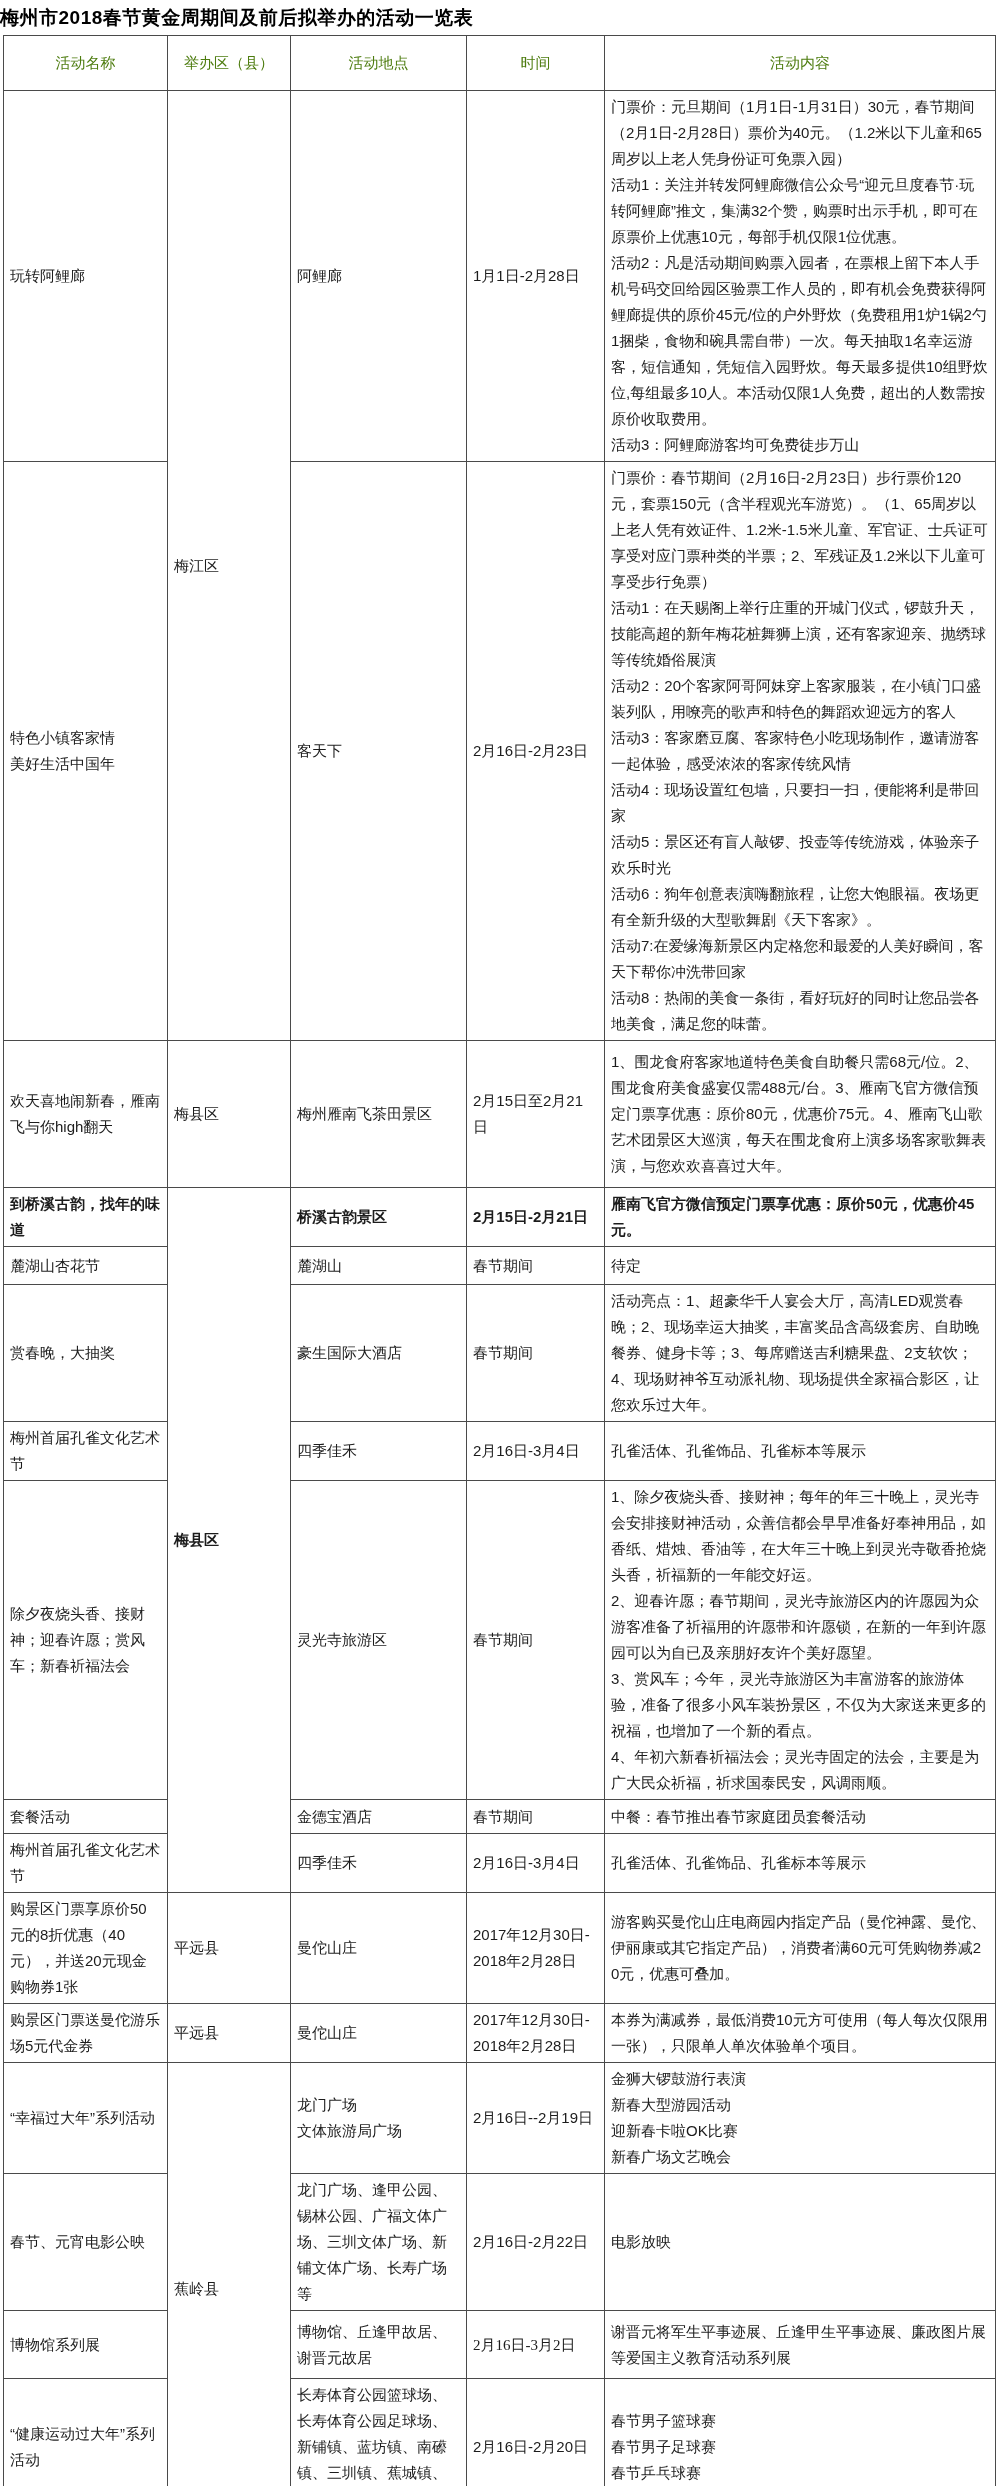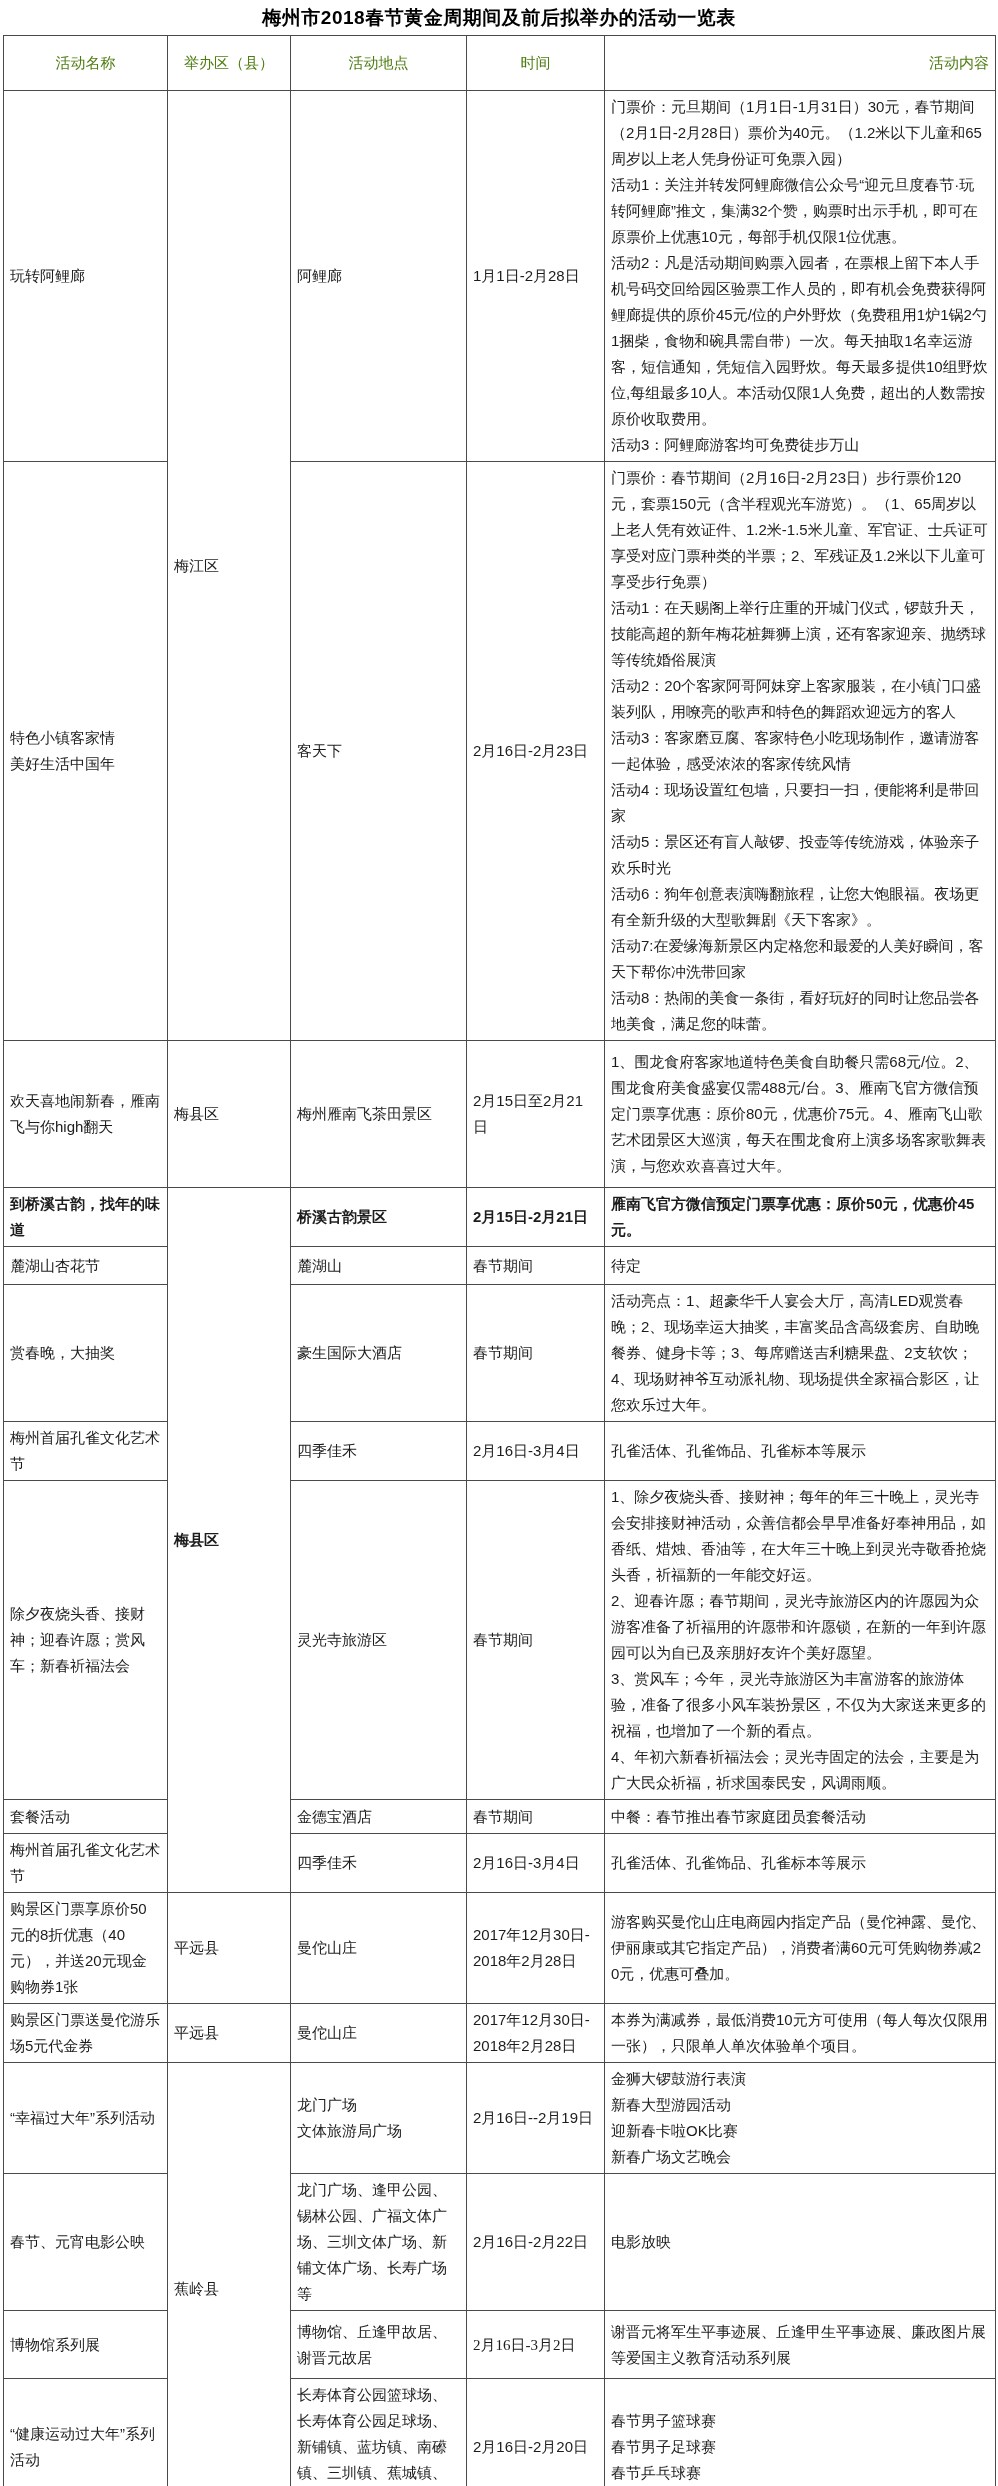--- a/index.html
+++ b/index.html
@@ -3,21 +3,21 @@
 <meta charset="utf-8">
 <style>
   html,body{margin:0;padding:0;background:#ffffff;}
   body{
     width:998px;
     font-family:"Liberation Sans","DejaVu Sans",sans-serif;
     color:#1c1c1c;
     -webkit-font-smoothing:antialiased;
   }
   .page-title{
-    text-align:center;
+    text-align:left;
     font-size:19px;
     font-weight:bold;
     color:#000;
     padding:5px 0 4px 0;
     letter-spacing:0.5px;
   }
   table.activities{
     border-collapse:collapse;
     table-layout:fixed;
     width:992px;
@@ -38,21 +38,21 @@
     word-break:break-all;
     white-space:pre-line;
     background:#fff;
   }
   table.activities th{
     font-weight:normal;
     text-align:center;
     height:48px;
     color:#4d7c0f;
   }
-  table.activities th.h-content{text-align:right;}
+  table.activities th.h-content{text-align:center;}
   td.cell-center{text-align:left;}
   td.cell-left{text-align:left;}
   td.content-cell{padding:3px 8px;border-radius:30px;}
 </style>
 </head>
 <body>
 
 <div class="page-title">梅州市2018春节黄金周期间及前后拟举办的活动一览表</div>
 
 <table class="activities">

